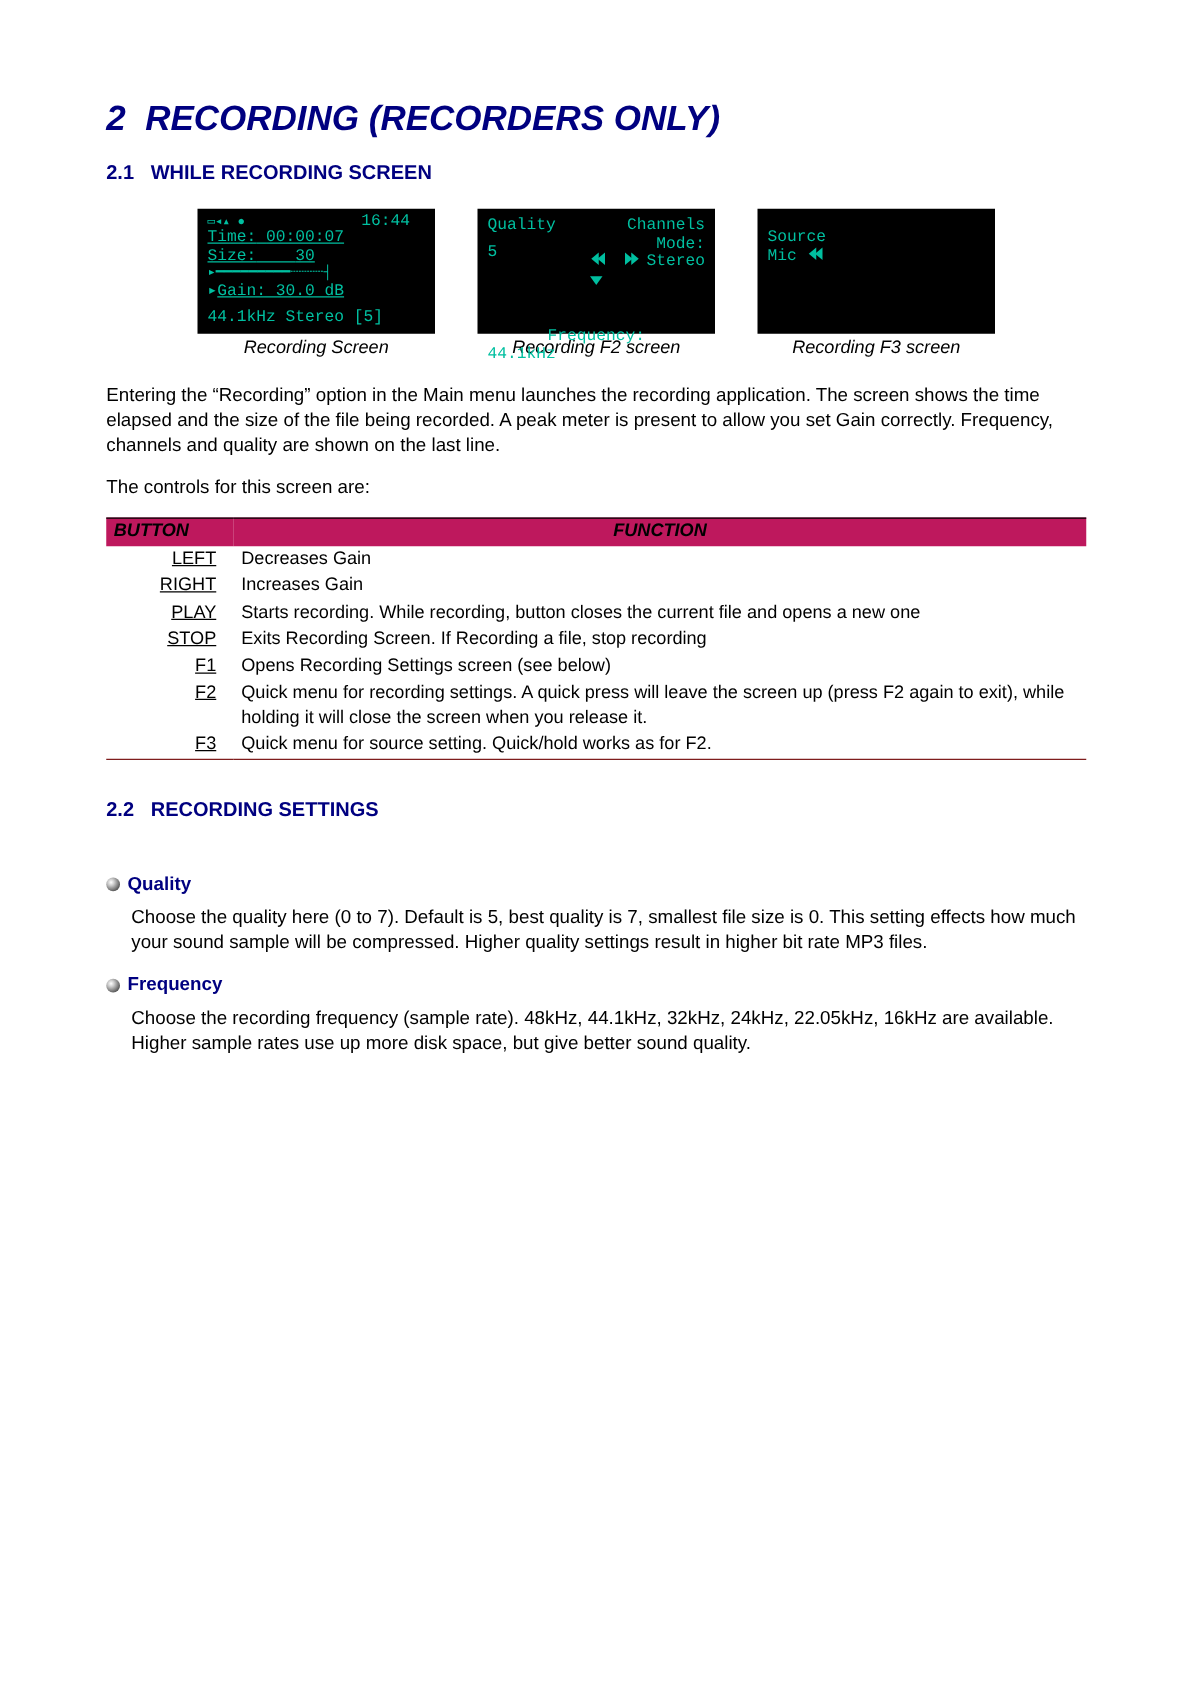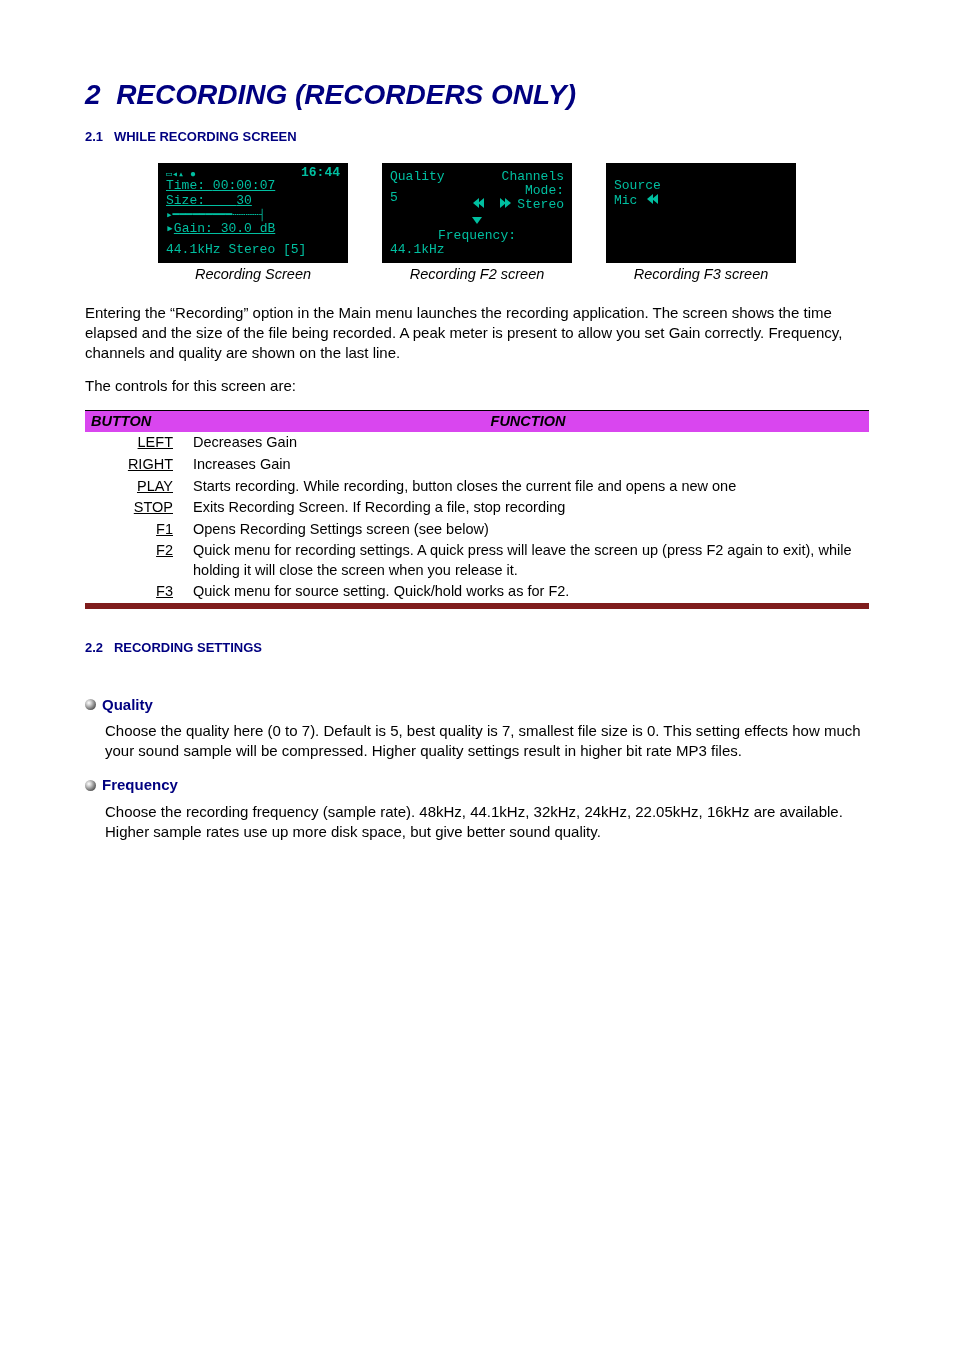--- a/index.html
+++ b/index.html
@@ -16,21 +16,21 @@
   h1.section-title {
     font-style: italic;
     font-weight: bold;
     font-size: 28px;
     color: #000080;
     margin: 16px 0 14px 0;
     font-family: Verdana, Geneva, sans-serif;
   }
   h2.subsection {
     font-weight: bold;
-    font-size: 13px;
+    font-size: 16px;
     color: #000080;
     margin: 0 0 18px 0;
   }
   .figure-row {
     display: flex;
     justify-content: center;
     gap: 34px;
     margin: 0 0 10px 0;
   }
   .fig-col {
@@ -55,23 +55,22 @@
   .lcd .top-icons {
     display:flex;
     gap:2px;
     align-items:center;
     height:10px;
     font-size:10px;
   }
   .lcd .clock {
     position: absolute;
     top: 3px;
-    right: 8px;
+    right: 20px;
     font-size: 13px;
-    font-weight: bold;
   }
   .lcd u { text-decoration: underline; }
   .lcd .meter {
     letter-spacing: 0px;
     font-size: 11px;
     margin: 1px 0;
   }
   .lcd .spacer { flex: 1; }
   .caption {
     font-style: italic;
@@ -82,35 +81,35 @@
   p.body {
     margin: 18px 0 12px 0;
   }
   table.controls {
     border-collapse: collapse;
     width: 100%;
     margin: 14px 0 30px 0;
     font-size: 14.5px;
   }
   table.controls th {
-    background: #d946ef;
+    background: #be185d;
     font-style: italic;
     font-weight: bold;
     padding: 1px 6px;
     border-top: 1px solid #000;
   }
   table.controls th.btn { text-align: left; width: 90px; color:#800000;}
   table.controls th.btn span{color:#000;}
   table.controls th.fn { text-align: center; }
   table.controls td {
     padding: 1px 6px;
     vertical-align: top;
   }
   table.controls td.btncell { text-align: right; padding-right:14px;text-decoration:underline;}
-  table.controls tr.lastrow td { border-bottom: 6px solid #7f1d1d; }
+  table.controls tr.lastrow td { border-bottom: 1px solid #7f1d1d; }
   .bullet-head {
     display: flex;
     align-items: center;
     gap: 6px;
     margin: 10px 0 6px 0;
   }
   .bullet-head .dot {
     width: 11px;
     height: 11px;
     border-radius: 50%;
@@ -182,21 +181,21 @@
           <span class="dbl-l"></span>
           <span style="width:6px;"></span>
           <span class="dbl-r"></span>
           <span style="text-align:right;">
             <span>Mode:</span><br>
             <span>Stereo</span>
           </span>
         </span>
       </div>
       <div style="text-align:center;margin-top:2px;"><span class="tri-d"></span></div>
-      <div style="text-align:center;">Frequency:</div>
+      <div style="text-align:center;margin-top:29px;">Frequency:</div>
       <div style="text-align:left;">44.1kHz</div>
     </div>
     <div class="caption">Recording F2 screen</div>
   </div>
 
   <div class="fig-col">
     <div class="lcd">
       <div style="height:10px;"></div>
       <div>Source</div>
       <div style="display:flex;align-items:center;gap:10px;">

